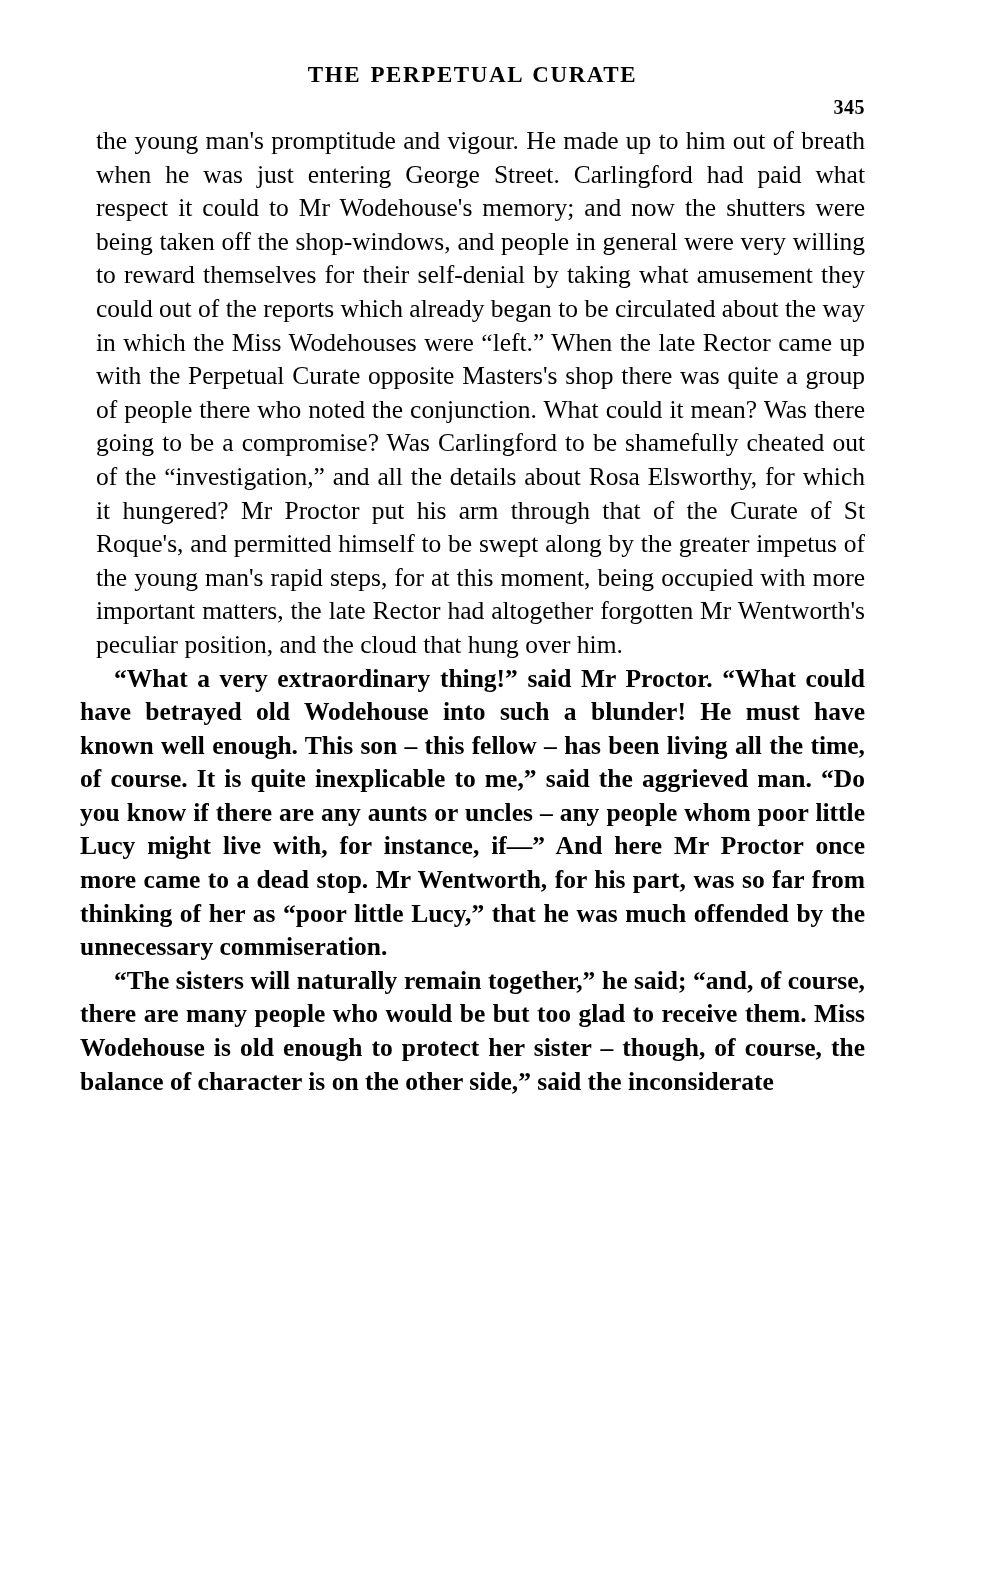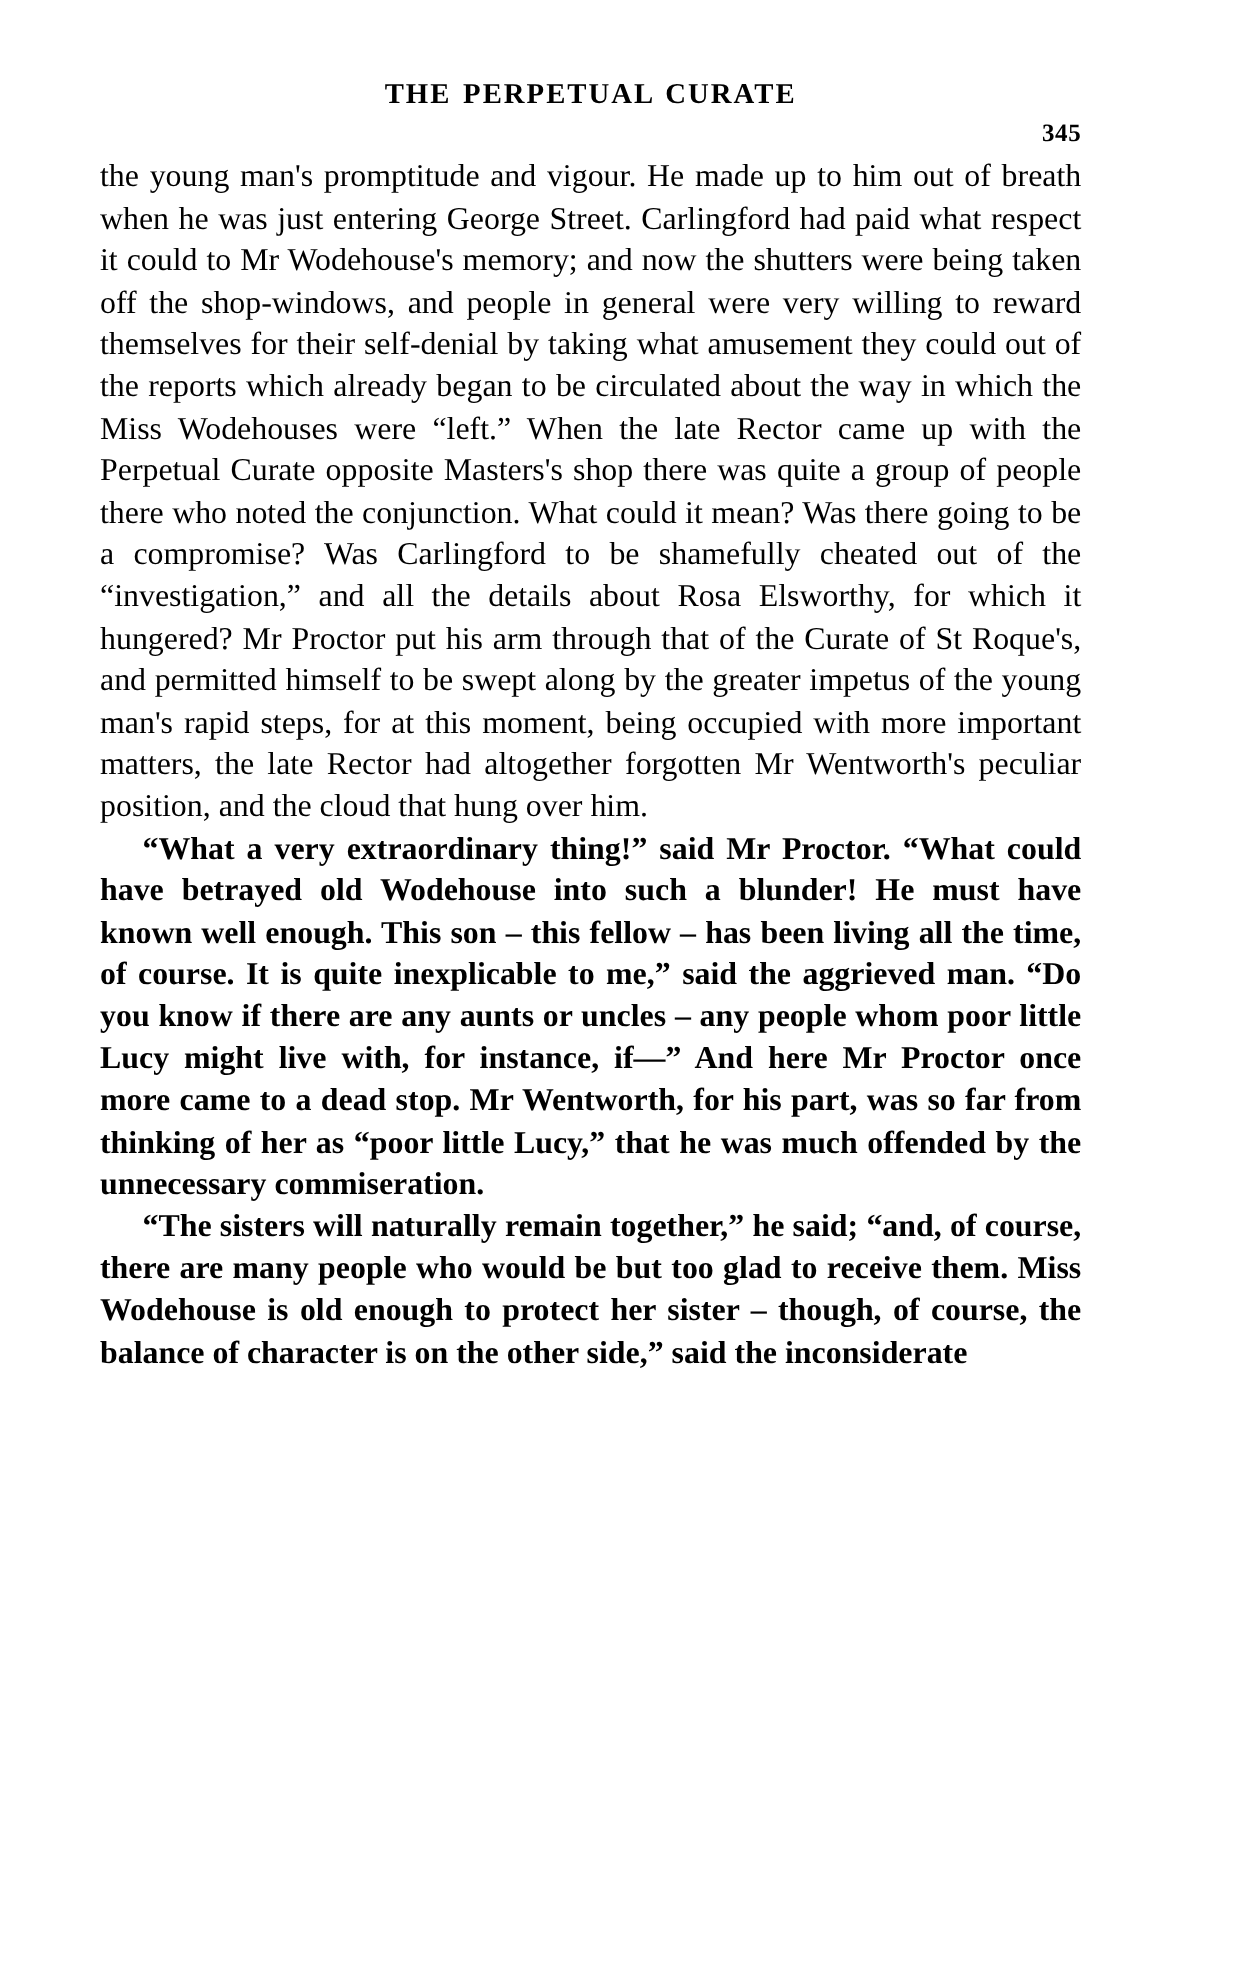--- a/index.html
+++ b/index.html
@@ -55,20 +55,21 @@
   }
   .body-text p {
     margin: 0;
   }
   .body-text p.indent {
     text-indent: 34px;
     font-weight: bold;
   }
   .body-text p.flush {
     text-indent: 0;
+    margin-left: 16px;
   }
 </style>
 </head>
 <body>
 
 <div class="page">
 
   <div class="running-head">
     <div class="head-title">THE PERPETUAL CURATE</div>
     <div class="head-folio">345</div>

